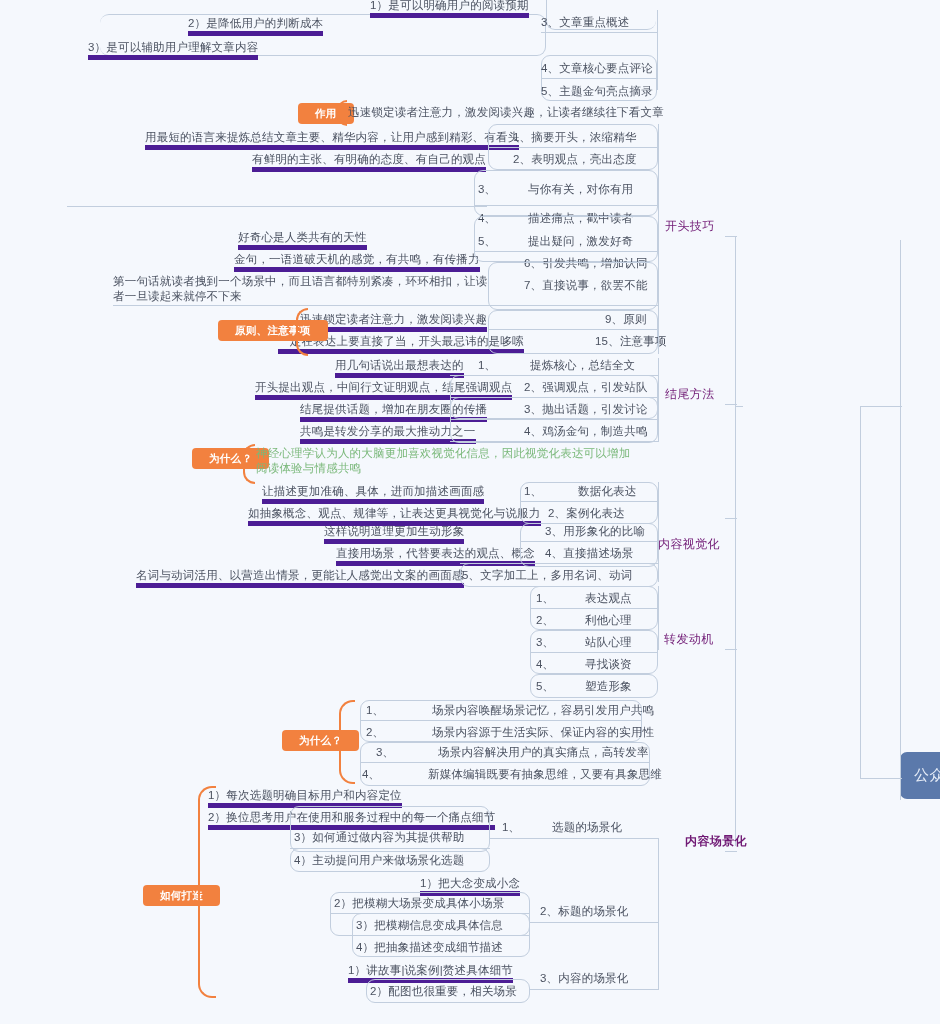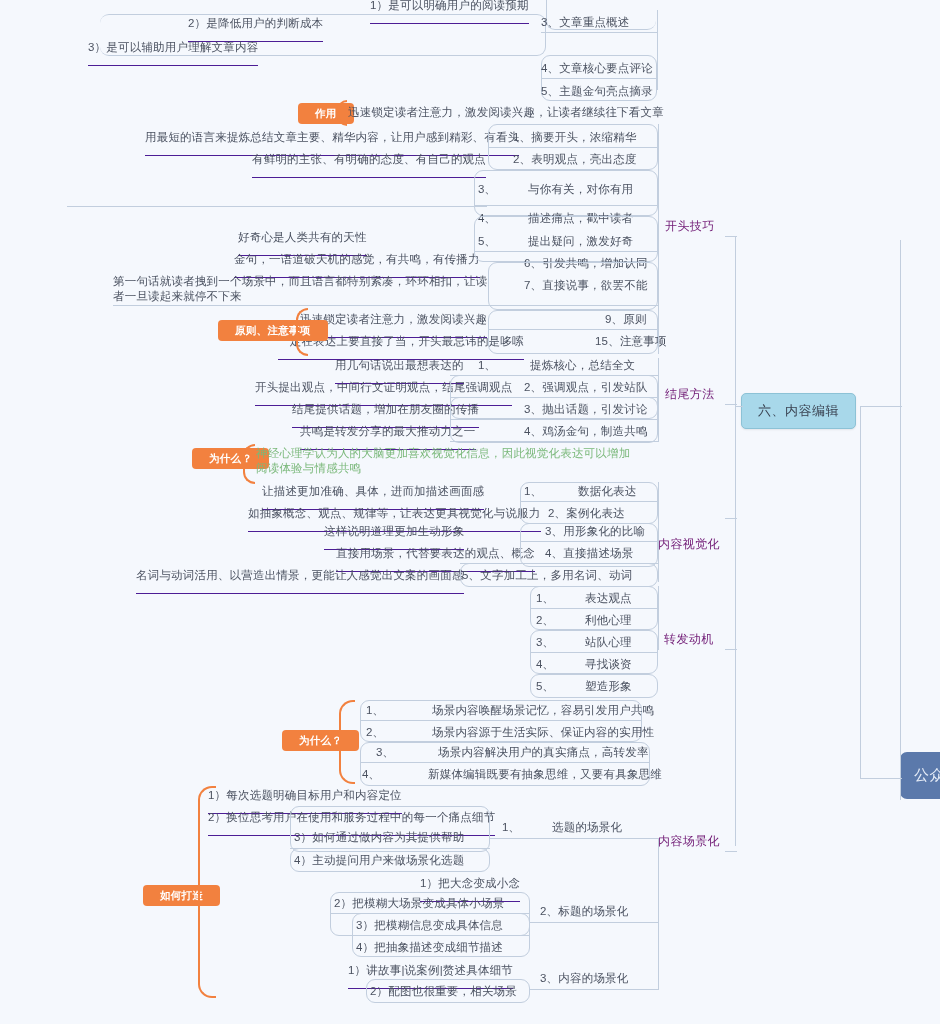--- a/index.html
+++ b/index.html
@@ -16,21 +16,21 @@
     position: absolute;
     font-size: 11.5px;
     color: #4a5160;
     white-space: nowrap;
     line-height: 15px;
     letter-spacing: .2px;
   }
   .node.wrap { white-space: normal; }
 
   
-  .ul { border-bottom: 1px solid #4c1d95; padding-bottom: 12px; }
+  .ul { border-bottom: 5px solid #4c1d95; padding-bottom: 2px; }
 
   
   .rbox {
     position: absolute;
     border: 1px solid #c2cede;
     border-radius: 9px;
     background: transparent;
     pointer-events: none;
   }
   .line {
@@ -101,21 +101,20 @@
   }
   
   .note-green { color: #7ab87a; }
 </style>
 </head>
 <body style="background: rgb(245, 248, 253);">
 
 <div id="canvas">
 
   <div class="topic-dark" style="left:900px; top:752px; width:90px;">公众</div>
-  <div class="topic-blue" style="left:741px; top:393px;">六、内容编辑</div>
 
   <div class="line v" style="left:900px; top:240px; height:560px;"></div>
   <div class="line h" style="left:860px; top:778px; width:42px;"></div>
   <div class="line h" style="left:860px; top:406px; width:42px;"></div>
   <div class="line v" style="left:860px; top:406px; height:372px;"></div>
   <div class="line h" style="left:735px; top:406px; width:8px;"></div>
   <div class="line v" style="left:735px; top:236px; height:610px;"></div>
 
   <div class="cat" style="left:665px; top:218px;">开头技巧</div>
   <div class="line h" style="left:725px; top:236px; width:12px;"></div>
@@ -123,21 +122,21 @@
 
   <div class="cat" style="left:665px; top:386px;">结尾方法</div>
   <div class="line h" style="left:725px; top:404px; width:12px;"></div>
 
   <div class="cat" style="left:658px; top:500px;margin-top:36px;">内容视觉化</div>
   <div class="line h" style="left:725px; top:518px; width:12px;"></div>
 
   <div class="cat" style="left:664px; top:631px;">转发动机</div>
   <div class="line h" style="left:725px; top:649px; width:12px;"></div>
 
-  <div class="cat" style="left:658px; top:833px;">内容场景化</div>
+  <div class="cat" style="left:685px; top:833px;font-weight:bold;">内容场景化</div>
   <div class="line h" style="left:725px; top:851px; width:12px;"></div>
 
   <div class="rbox" style="left:100px; top:14px; width:446px; height:42px; border-left:none;"></div>
   <div class="node" style="left:370px; top:-2px;">
     <span class="ul">1）是可以明确用户的阅读预期</span>
   </div>
   <div class="node" style="left:188px; top:16px;">
     <span class="ul">2）是降低用户的判断成本</span>
   </div>
   <div class="node" style="left:88px; top:40px;">
@@ -228,21 +227,21 @@
     <span>15、</span><span>注意事项</span>
   </div>
   <div class="line v" style="left:658px; top:124px; height:230px;"></div>
 
   <div class="node" style="left:335px; top:358px;">
     <span class="ul">用几句话说出最想表达的</span>
   </div>
   <div class="node" style="left:255px; top:380px;">
     <span class="ul">开头提出观点，中间行文证明观点，结尾强调观点</span>
   </div>
-  <div class="node" style="left:292px; top:402px;text-align:center;">
+  <div class="node" style="left:300px; top:402px;text-align:center;">
     <span class="ul">结尾提供话题，增加在朋友圈的传播</span>
   </div>
   <div class="node" style="left:300px; top:424px;">
     <span class="ul">共鸣是转发分享的最大推动力之一</span>
   </div>
 
   <div class="node" style="left:478px; top:358px;">1、</div>
   <div class="node" style="left:530px; top:358px;">提炼核心，总结全文</div>
   <div class="line h" style="left:450px; top:375px; width:208px;"></div>
   <div class="rbox" style="left:450px; top:375px; width:208px; height:44px;"></div>

